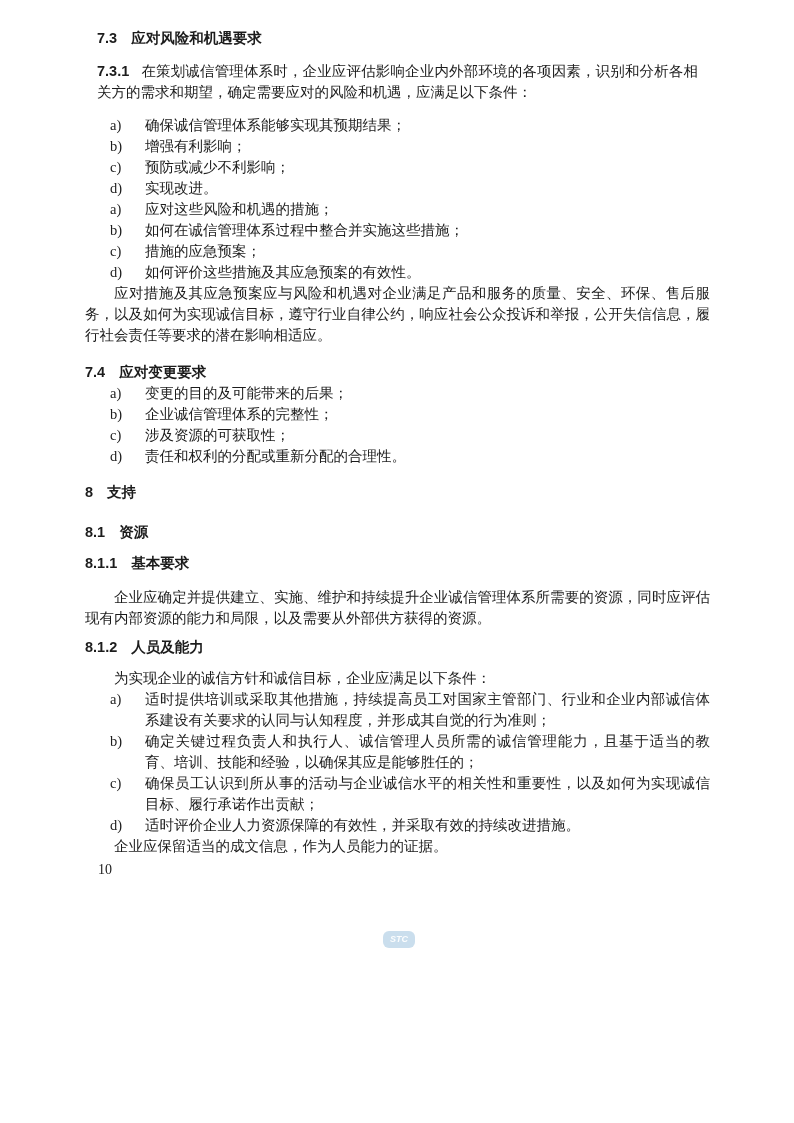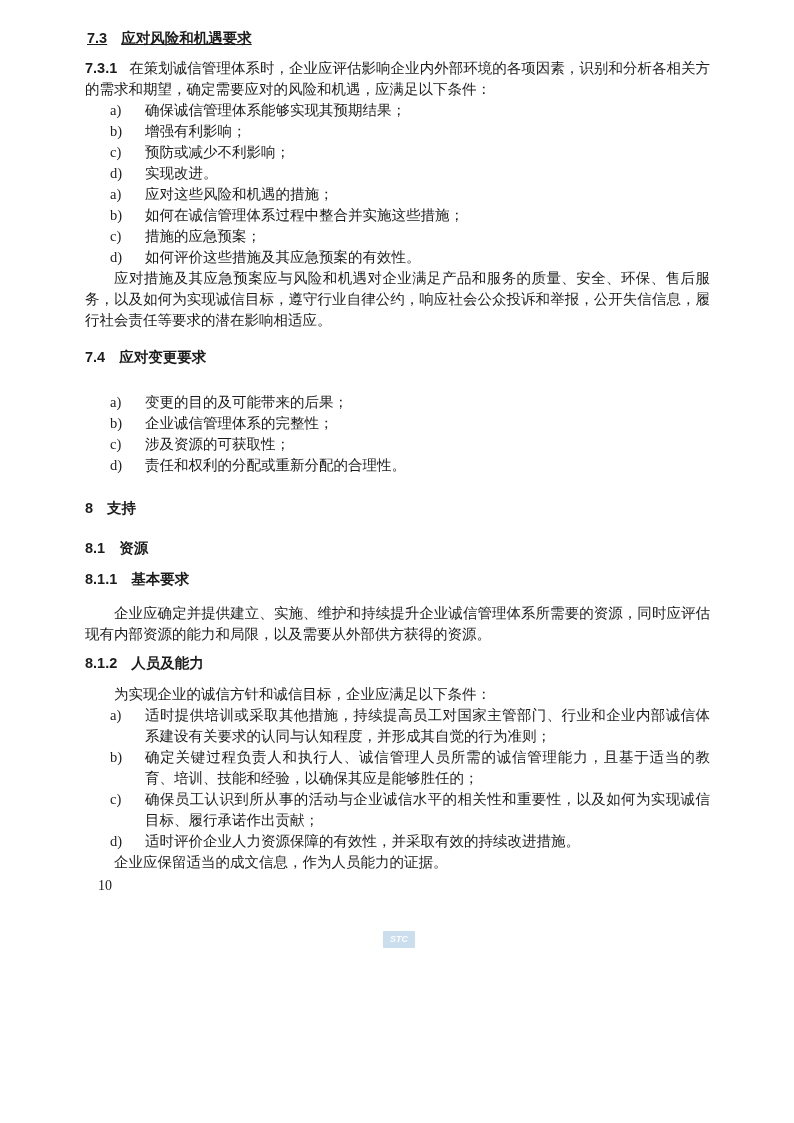--- a/index.html
+++ b/index.html
@@ -24,29 +24,29 @@
     font-size:15px;
     letter-spacing:.5px;
   }
   .h-sec{
     font-family:"Liberation Sans","DejaVu Sans",sans-serif;
     font-weight:bold;
     font-size:14.5px;
     line-height:21px;
   }
   .h-sec .num{margin-right:14px;}
-  .h73{margin:28px 0 9px 2px;text-decoration:underline;}
-  .h74{margin:16px 0 24px 0;}
-  .h8{margin:22px 0 0 0;}
+  .h73{margin:28px 0 9px 12px;}
+  .h74{margin:16px 0 0 0;}
+  .h8{margin:15px 0 0 0;}
   .h81{margin:19px 0 0 0;}
   .h811{margin:10px 0 13px 0;}
   .h812{margin:8px 0 10px 0;}
   .clause{
     text-align:justify;
-    margin:0;
+    margin:12px;
   }
   .clause .clause-num{
     font-family:"Liberation Sans","DejaVu Sans",sans-serif;
     font-weight:bold;
     margin-right:12px;
   }
   .para{
     text-align:justify;
     text-indent:2em;
     margin:0;
@@ -61,21 +61,21 @@
   }
   .li .txt{
     flex:1;
     text-align:justify;
   }
   .watermark{
     position:absolute;
     left:383px;top:931px;
     width:32px;height:17px;
     background:rgba(150,190,220,0.5);
-    border-radius:1px;
+    border-radius:6px;
     color:rgba(255,255,255,0.92);
     font-family:"Liberation Sans","DejaVu Sans",sans-serif;
     font-style:italic;
     font-weight:bold;
     font-size:9px;
     line-height:17px;
     text-align:center;
     pointer-events:none;
   }
   .page-num{

